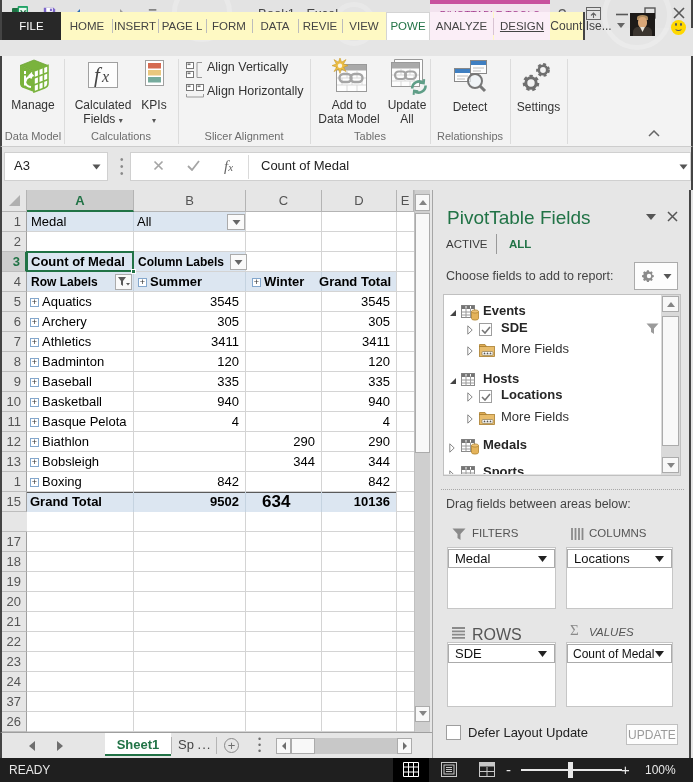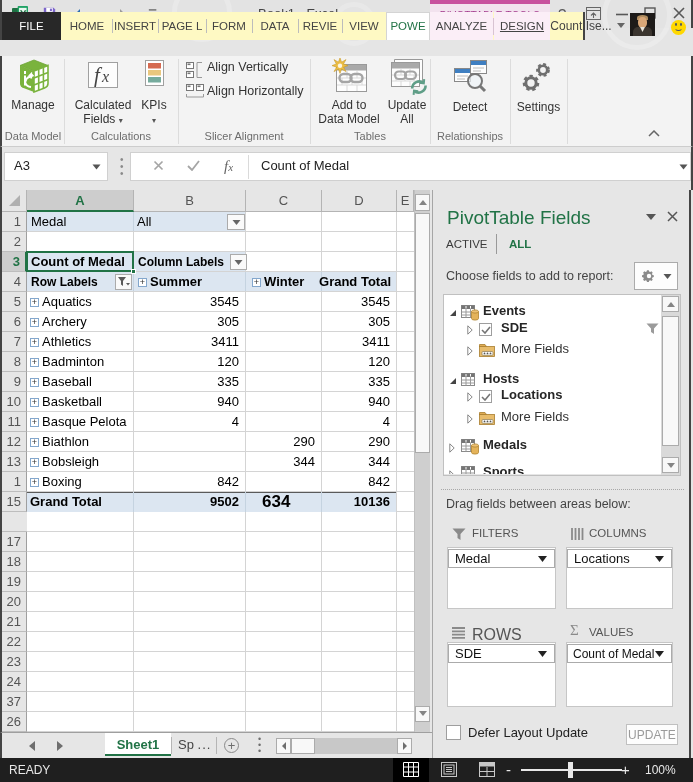--- a/index.html
+++ b/index.html
@@ -588,21 +588,21 @@
   <div style="position:absolute;left:133px;top:357px;width:107px;height:62px;background:#fff;border:1px solid #c6c6c6;"></div>
     <div style="position:absolute;left:134px;top:359px;width:105px;height:19px;background:#fff;border:1px solid #ababab;font-size:13px;line-height:18px;padding-left:6px;color:#111;">Locations</div>
     <svg style="position:absolute;left:222px;top:366px" width="9" height="6" viewBox="0 0 9 6">
       <path d="M0 0 L9 0 L4.5 6 Z" fill="#222"></path>
     </svg>
   <svg style="position:absolute;left:19px;top:437px" width="13" height="12" viewBox="0 0 13 12">
       <path d="M0 1 h13 M0 4.3 h13 M0 7.6 h13 M0 10.9 h13" stroke="#8a8a8a" stroke-width="1.8"></path>
     </svg>
   <div style="position:absolute;left:39px;top:436px;font-size:16px;color:#555;">ROWS</div>
   <div style="position:absolute;left:137px;top:432px;font-size:15px;color:#8a8a8a;font-family:'Liberation Serif',serif;">Σ</div>
-  <div style="position:absolute;left:156px;top:436px;font-size:11.5px;color:#555;">VALUES</div>
+  <div style="position:absolute;left:156px;top:436px;font-size:11.5px;color:#555;font-style:italic;">VALUES</div>
   <div style="position:absolute;left:14px;top:452px;width:109px;height:65px;background:#fff;border:1px solid #c6c6c6;"></div>
     <div style="position:absolute;left:15px;top:454px;width:107px;height:19px;background:#fff;border:1px solid #ababab;font-size:13px;line-height:18px;padding-left:6px;color:#111;">SDE</div>
     <svg style="position:absolute;left:105px;top:461px" width="9" height="6" viewBox="0 0 9 6">
       <path d="M0 0 L9 0 L4.5 6 Z" fill="#222"></path>
     </svg>
   <div style="position:absolute;left:133px;top:452px;width:107px;height:65px;background:#fff;border:1px solid #c6c6c6;"></div>
     <div style="position:absolute;left:134px;top:454px;width:105px;height:19px;background:#fff;border:1px solid #ababab;font-size:13px;line-height:18px;padding-left:5px;color:#111;font-size:12px;">Count of Medal</div>
     <svg style="position:absolute;left:222px;top:461px" width="9" height="6" viewBox="0 0 9 6">
       <path d="M0 0 L9 0 L4.5 6 Z" fill="#222"></path>
     </svg>

